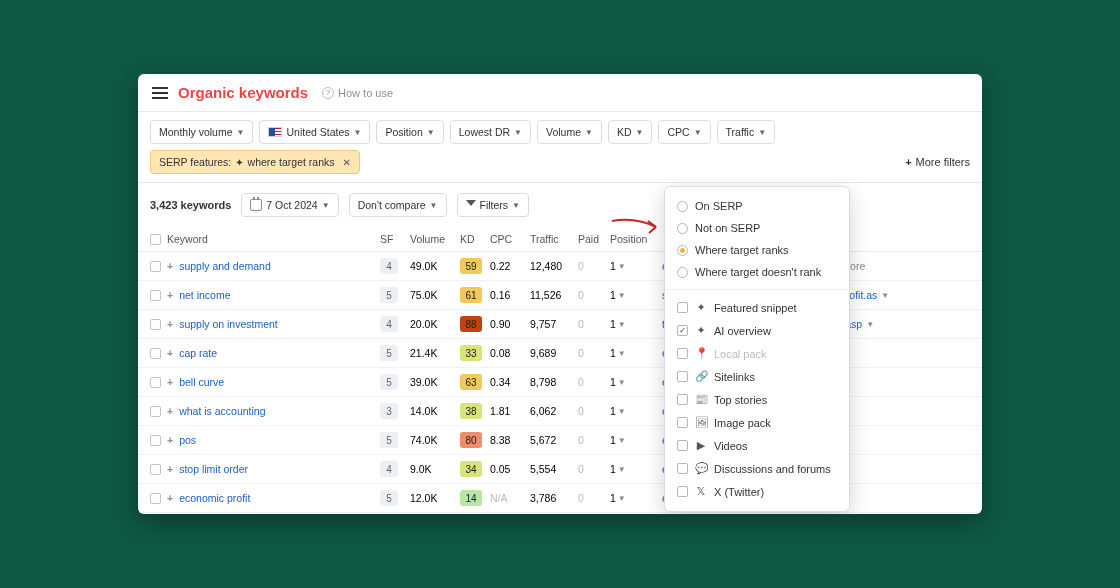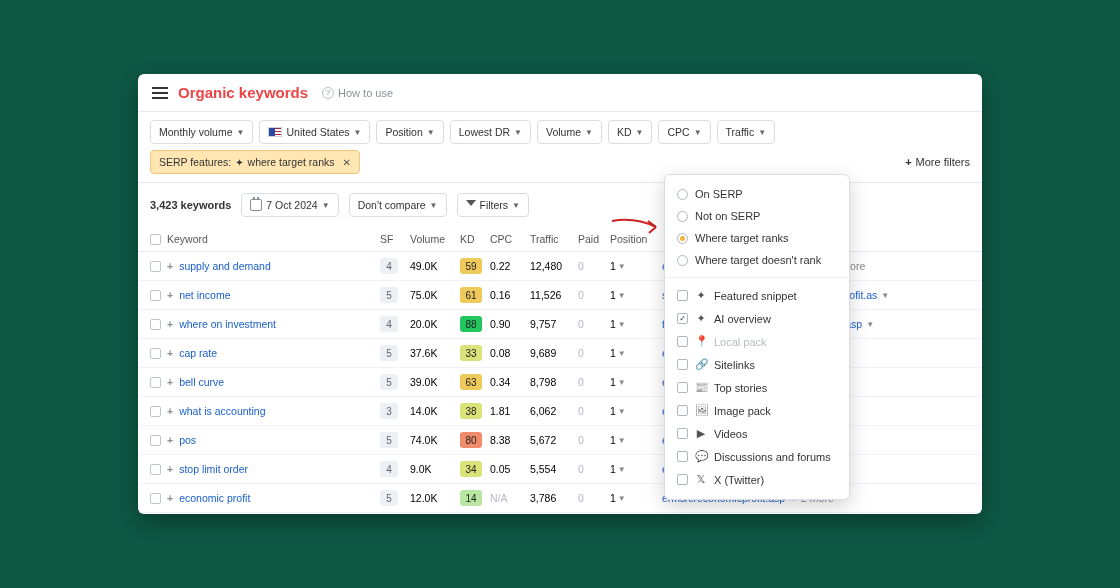--- a/index.html
+++ b/index.html
@@ -43,21 +43,21 @@
   .row .plusi{color:#8a8f98;font-weight:700;cursor:pointer;}
   .kw-link, .url-link { color:#1a5fca; cursor:pointer; }
   .sf-badge { width:18px; height:16px; display:inline-flex; align-items:center; justify-content:center; background:#eceff3; color:#666; border-radius:3px; font-size:10px; }
   .kd-badge { width:22px; height:16px; display:inline-flex; align-items:center; justify-content:center; border-radius:3px; font-size:10px; color:#222;}
   .na{color:#b3b8c2;}
   .pos{display:inline-flex;align-items:center;gap:2px;}
   .pos .car{font-size:8px;color:#888;}
   .url-cell{display:flex;align-items:center;gap:4px;white-space:nowrap;overflow:hidden;}
   .more{color:#888;}
   
-  .dropdown { position:absolute; top:100px; left:526px; width:186px; background:#fff; border:1px solid #d9dde3; border-radius:6px; box-shadow:0 6px 20px rgba(0,0,0,.18); padding:6px 0; z-index:5; font-size:11px; }
+  .dropdown { position:absolute; top:112px; left:526px; width:186px; background:#fff; border:1px solid #d9dde3; border-radius:6px; box-shadow:0 6px 20px rgba(0,0,0,.18); padding:6px 0; z-index:5; font-size:11px; }
   .dd-sec{padding:2px 0;}
   .dd-item{display:flex;align-items:center;gap:7px;padding:5px 12px;cursor:pointer;color:#333;}
   .dd-item.dim{color:#b7bcc6;}
   .radio{width:11px;height:11px;border:1px solid #b0b6c0;border-radius:50%;display:inline-flex;align-items:center;justify-content:center;}
   .radio.sel::after{content:"";width:5px;height:5px;border-radius:50%;background:#f6b43a;}
   .chk{width:11px;height:11px;border:1px solid #b0b6c0;border-radius:2px;display:inline-flex;align-items:center;justify-content:center;font-size:8px;color:#333;}
   .chk.sel{background:#fff;}
   .chk.sel::after{content:"✓";}
   .part{width:11px;height:11px;border:1px solid #b0b6c0;border-radius:2px;position:relative;}
   .part::after{content:"";position:absolute;left:2px;right:2px;top:4px;height:2px;background:#f6b43a;}
@@ -199,42 +199,42 @@
           <span class="pos">1 <span class="car">▼</span></span>
           <span class="url-cell">
             <span class="url-link">sk/answers/122414/net-income-same-profit.as</span> 
             <span class="car" style="font-size:8px;color:#888">▼</span>
           </span>
         </div>
         <div class="row">
           <div class="kcell">
             <span class="checkbox"></span>
             <span class="plusi">+</span>
-            <span class="kw-link">where on investment</span>
+            <span class="kw-link">supply on investment</span>
           </div>
           <span class="sf-badge">4</span>
           <span>20.0K</span>
-          <span class="kd-badge" style="background:#22c55e">88</span>
+          <span class="kd-badge" style="background:#c2410c">88</span>
           <span class="">0.90</span>
           <span>9,757</span>
           <span class="na">0</span>
           <span class="pos">1 <span class="car">▼</span></span>
           <span class="url-cell">
             <span class="url-link">ticles/basics/10/guide-to-calculating-roi.asp</span> 
             <span class="car" style="font-size:8px;color:#888">▼</span>
           </span>
         </div>
         <div class="row">
           <div class="kcell">
             <span class="checkbox"></span>
             <span class="plusi">+</span>
             <span class="kw-link">cap rate</span>
           </div>
           <span class="sf-badge">5</span>
-          <span>37.6K</span>
+          <span>21.4K</span>
           <span class="kd-badge" style="background:#d9e37a">33</span>
           <span class="">0.08</span>
           <span>9,689</span>
           <span class="na">0</span>
           <span class="pos">1 <span class="car">▼</span></span>
           <span class="url-cell">
             <span class="url-link">erms/c/capitalizationrate.asp</span> 
             <span class="car" style="font-size:8px;color:#888">▼</span> 
             <span class="more">1 more</span>
           </span>

